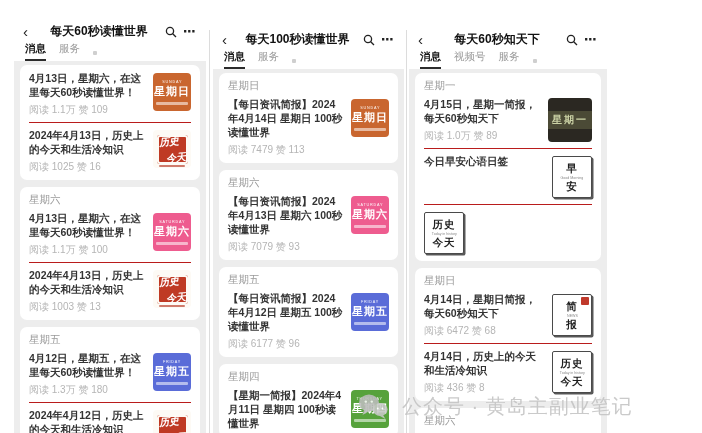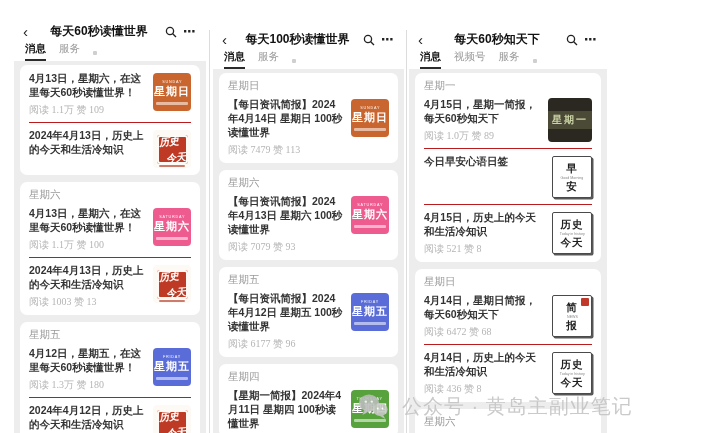--- a/index.html
+++ b/index.html
@@ -28,21 +28,21 @@
   .tab.active{color:#1a1a1a;font-weight:bold;border-bottom-color:#2b2b2b;}
   .tab-dot{width:4px;height:4px;background:#cfcfcf;border-radius:1px;margin-bottom:6px;}
 
   .p-content{flex:1;padding:4px 6px 0;display:flex;flex-direction:column;gap:7px;overflow:hidden;}
   .card{background:#fff;border-radius:7px;padding:1px 9px;flex:none;}
   .card-label{font-size:10.5px;color:#9a9a9a;padding:5px 0 0;line-height:13px;}
   .item{display:flex;gap:7px;padding:5px 0 6px;align-items:flex-start;}
   .item + .item{border-top:1px solid #b91c1c;}
   .item-text{flex:1;min-width:0;}
   .item-title{font-size:10.5px;font-weight:600;color:#333;line-height:14px;}
-  .item-meta{font-size:10px;color:#b5b5b5;margin-top:4px;line-height:13px;white-space:nowrap;font-family:Liberation Serif, serif;}
+  .item-meta{font-size:10px;color:#b5b5b5;margin-top:4px;line-height:13px;white-space:nowrap;}
 
   .badge{width:38px;height:38px;border-radius:4px;flex:none;margin-top:2px;overflow:hidden;position:relative;}
   .badge.weekday{color:#fff;display:flex;flex-direction:column;align-items:center;justify-content:center;}
   .b-top{font-size:5px;transform:scale(.75);letter-spacing:1px;opacity:.95;line-height:5px;}
   .b-main{font-size:11px;font-weight:bold;letter-spacing:1px;line-height:13px;margin-top:1px;white-space:nowrap;}
   .b-sub{width:82%;height:3px;margin-top:4px;background:rgba(255,255,255,.55);border-radius:1px;}
 
   .badge.seal{background:#fdfaf5;display:flex;align-items:center;justify-content:center;}
   .seal-box{width:31px;height:29px;background:#bf3a24;border-radius:3px;position:relative;color:#fff;
             box-shadow:0 0 0 2px #fdfaf5 inset, 0 0 0 3px rgba(191,58,36,.45) inset;}
@@ -93,20 +93,21 @@
             </div>
             <div class="badge weekday" style="background: rgb(201, 102, 47);">
               <div class="b-top">SUNDAY</div>
               <div class="b-main">星期日</div>
               <div class="b-sub"></div>
             </div>
           </div>
           <div class="item">
             <div class="item-text">
               <div class="item-title">2024年4月13日，历史上的今天和生活冷知识</div>
+              <div class="item-meta">阅读 1025  赞 16</div>
             </div>
             <div class="badge seal">
               <div class="seal-box">
                 <div class="seal-l1">历史</div>
                 <div class="seal-l2">今天</div>
               </div>
               <div class="seal-cap"></div>
             </div>
           </div>
         </div>
@@ -273,24 +274,20 @@
             <div class="item-text">
               <div class="item-title">今日早安心语日签</div>
             </div>
             <div class="badge stamp">
               <div class="s-l1">早</div>
               <div class="s-mid">Good Morning</div>
               <div class="s-l2">安</div>
             </div>
           </div>
           <div class="item">
-            <div class="item-text">
-              <div class="item-title">4月15日，历史上的今天和生活冷知识</div>
-              <div class="item-meta">阅读 521  赞 8</div>
-            </div>
             <div class="badge stamp">
               <div class="s-l1">历史</div>
               <div class="s-mid">Today in history</div>
               <div class="s-l2">今天</div>
             </div>
           </div>
         </div>
         <div class="card">
           <div class="card-label">星期日</div>
           <div class="item">

